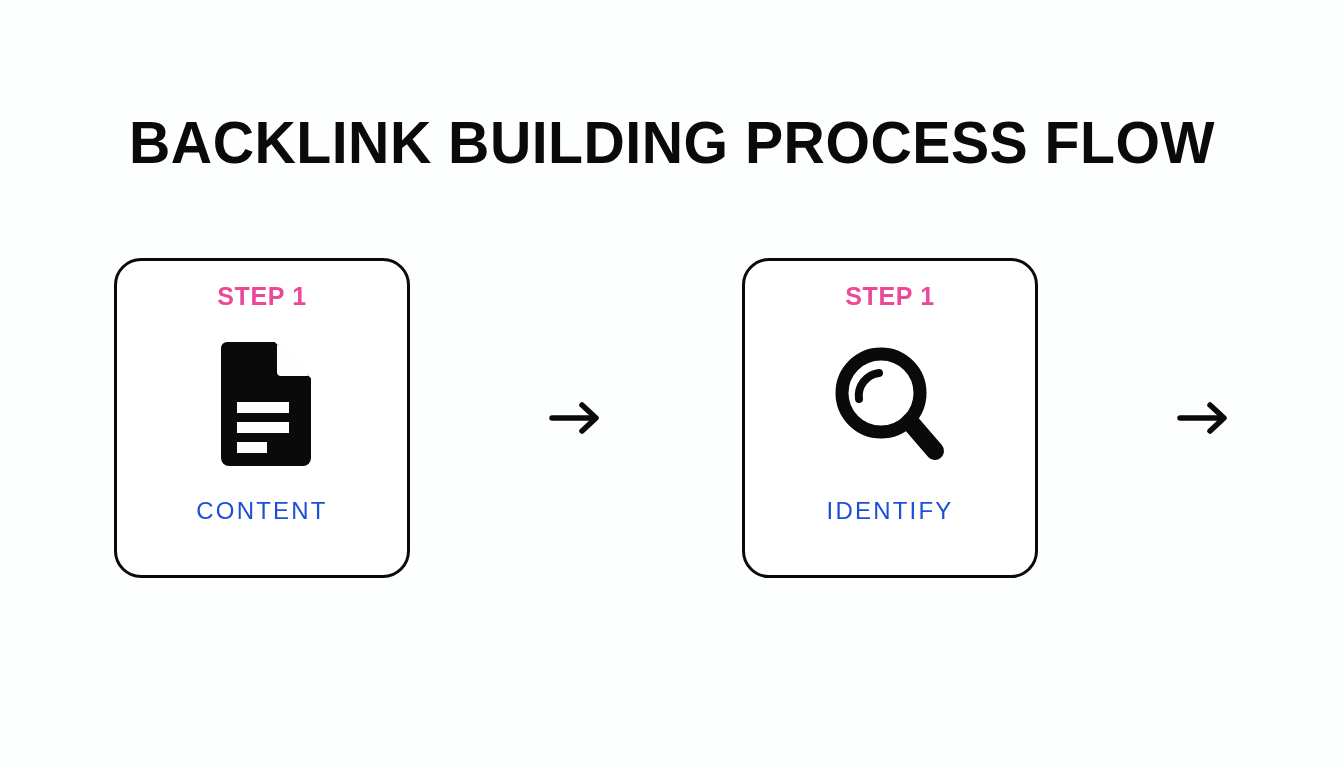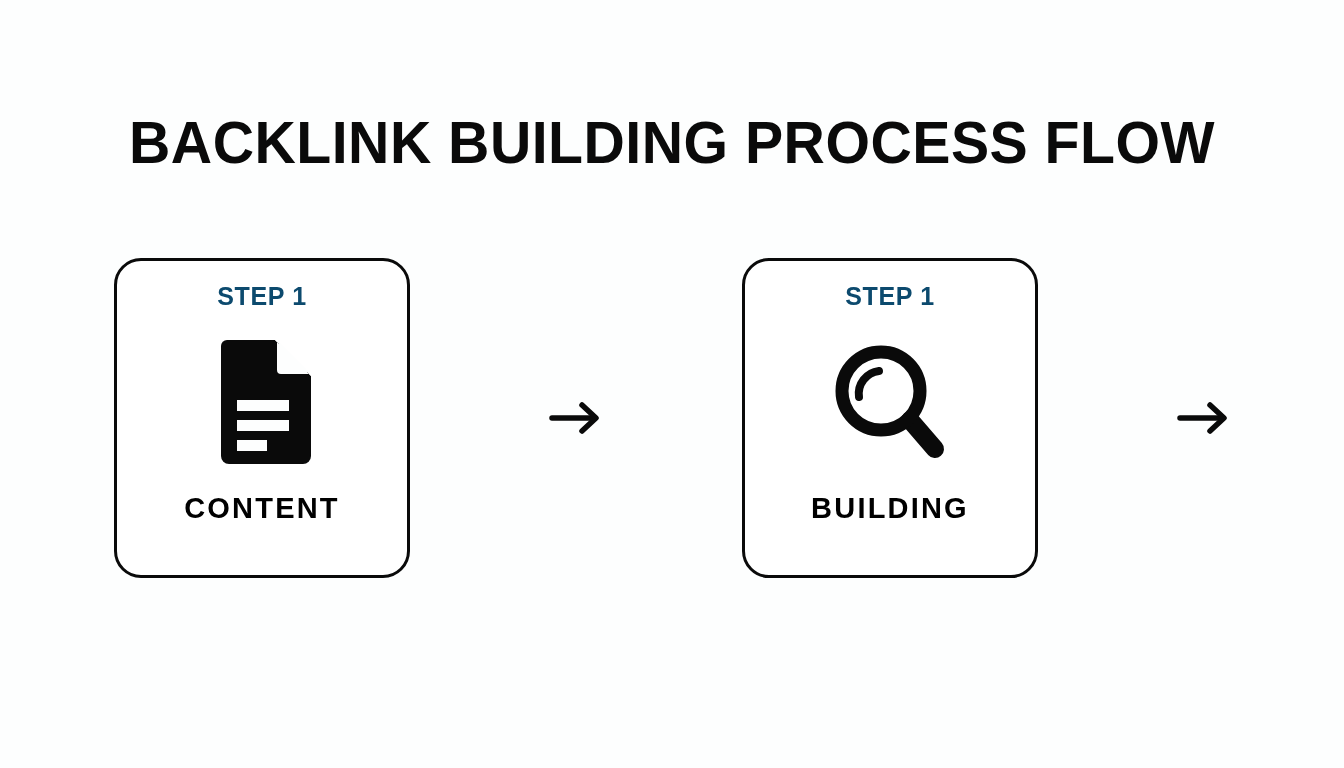--- a/index.html
+++ b/index.html
@@ -61,38 +61,38 @@
     flex-direction: column;
     align-items: center;
     flex: 0 0 auto;
   }
 
   .step-label {
     margin-top: 23px;
     font-size: 25px;
     font-weight: 700;
     letter-spacing: 0.6px;
-    color: #0c4a6e;
+    color: #ec4899;
     line-height: 1;
   }
 
   .icon-wrap {
     flex: 1 1 auto;
     display: flex;
     align-items: center;
     justify-content: center;
     width: 100%;
   }
 
   .step-name {
     margin-bottom: 52px;
-    font-size: 29px;
-    font-weight: 700;
+    font-size: 24px;
+    font-weight: 400;
     letter-spacing: 2.2px;
-    color: #000000;
+    color: #1d4ed8;
     line-height: 1;
   }
 
   
   .arrow-connector {
     flex: 0 0 auto;
     width: 62px;
     height: 46px;
     display: flex;
     align-items: center;
@@ -150,21 +150,21 @@
       <div class="step-label">STEP 1</div>
       <div class="icon-wrap">
         <span>
           <svg class="icon-svg" width="118" height="122" viewBox="0 0 118 122" aria-hidden="true">
             <line x1="79" y1="79" x2="104" y2="108" stroke="#0a0a0a" stroke-width="18" stroke-linecap="round"></line>
             <circle cx="50" cy="50" r="39" fill="none" stroke="#0a0a0a" stroke-width="13"></circle>
             <path d="M28,56 A23,23 0 0 1 48,30" fill="none" stroke="#0a0a0a" stroke-width="8" stroke-linecap="round"></path>
           </svg>
         </span>
       </div>
-      <div class="step-name">BUILDING</div>
+      <div class="step-name">IDENTIFY</div>
     </div>
 
     <div class="arrow-connector">
       <span>
         <svg class="icon-svg" width="54" height="40" viewBox="0 0 54 40" aria-hidden="true">
           <line x1="3" y1="20" x2="46" y2="20" stroke="#0a0a0a" stroke-width="5.5" stroke-linecap="round"></line>
           <polyline points="33,7 47,20 33,33" fill="none" stroke="#0a0a0a" stroke-width="5.5" stroke-linecap="round" stroke-linejoin="round"></polyline>
         </svg>
       </span>
     </div>

